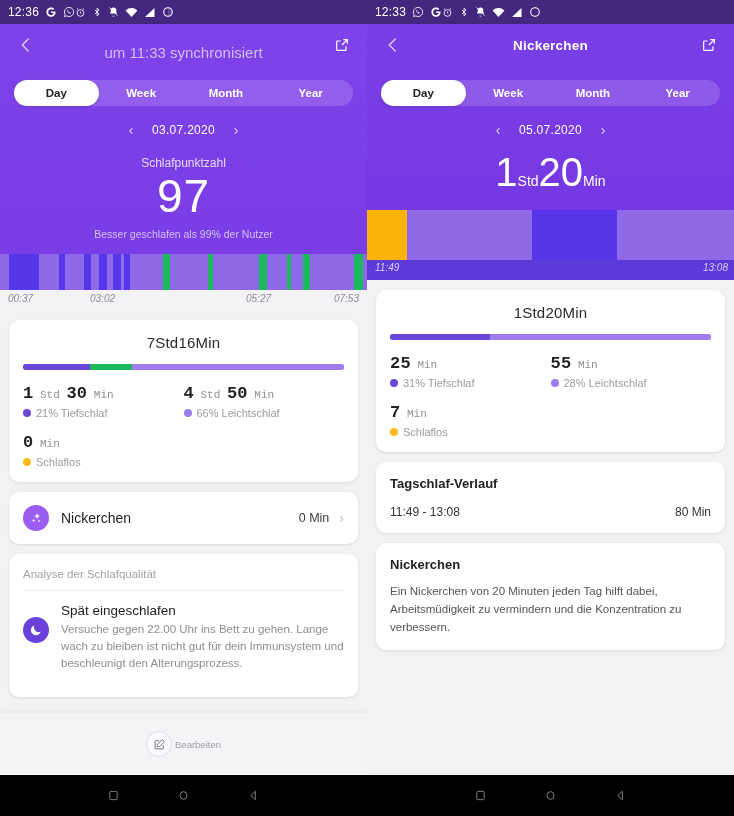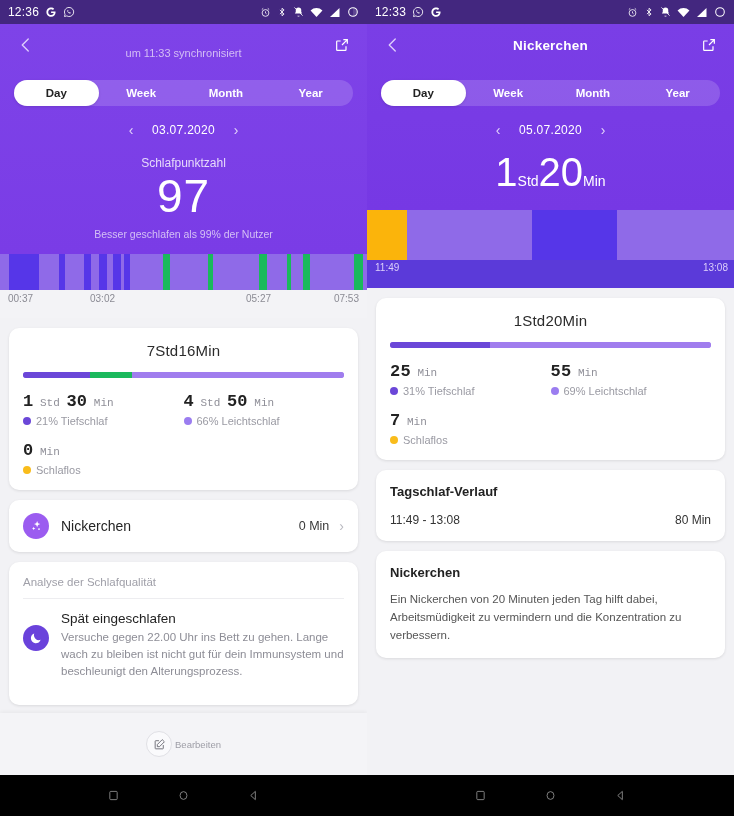--- a/index.html
+++ b/index.html
@@ -10,21 +10,21 @@
     overflow: hidden;
   }
   .screen { position: relative; width: 734px; height: 816px; display: flex; }
   .panel { width: 367px; height: 816px; position: relative; overflow: hidden; background: #f2f2f5; }
   .panel-left { }
   .panel-right { }
 
   
   .statusbar {
     height: 24px; background: #43277f; color: #fff;
-    display: flex; align-items: center; justify-content: space-between;
+    display: flex; align-items: center; justify-content: flex-start;
     padding: 0 8px; font-size: 11.5px; position: relative; z-index: 20;
   }
   .sb-left { display: flex; align-items: center; gap: 6px; }
   .sb-time { font-size: 12px; letter-spacing: .2px; }
   .sb-right { display: flex; align-items: center; gap: 6px; }
   .sb-icon { display: inline-flex; align-items: center; justify-content: center; }
   .sb-icon svg { display: block; }
 
   
   .header {
@@ -32,21 +32,21 @@
     position: relative;
     padding-bottom: 0;
   }
   .panel-left .header { background: linear-gradient(180deg,#7e43e8 0%,#7a3ce6 100%); }
   .panel-right .header { background: linear-gradient(180deg,#7a3ee6 0%,#7638e4 100%); }
 
   .titlebar { height: 42px; display: flex; align-items: center; padding: 0 14px; position: relative; }
   .back-ico { width: 24px; height: 24px; display:flex; align-items:center; justify-content:center; }
   .title-wrap { position: absolute; left: 0; right: 0; text-align: center; pointer-events: none; }
   .title-main { color: #fff; font-size: 13.5px; font-weight: bold; letter-spacing: .2px; }
-  .title-sub { color: #d3bdf5; font-size: 11px; margin-top: 15px; }
+  .title-sub { color: #d3bdf5; font-size: 15px; margin-top: 15px; }
   .share-ico { margin-left: auto; width: 22px; height: 22px; display:flex; align-items:center; justify-content:center; }
 
   
   .tabs {
     margin: 14px 14px 0 14px; height: 26px; border-radius: 14px;
     background: rgba(255,255,255,0.16); display: flex; align-items: center;
   }
   .tab { flex: 1; text-align: center; font-size: 11.5px; font-weight: bold; color: #fff; line-height: 26px; height: 26px; }
   .tab.active { background: #fff; color: #222; border-radius: 14px; box-shadow: 0 1px 3px rgba(0,0,0,.12); }
 
@@ -63,21 +63,21 @@
 
   
   .dur-block { text-align: center; padding-top: 14px; padding-bottom: 12px; color: #fff; }
   .dur-num { font-size: 40px; font-weight: 300; line-height: 1; }
   .dur-unit { font-size: 14px; font-weight: 400; }
 
   
   .strip-wrap { position: relative; }
   .strip { display: flex; height: 36px; width: 100%; }
   .strip span { display: block; height: 100%; }
-  .strip-axis { position: relative; height: 28px; background: #f3f3f6; }
+  .strip-axis { position: relative; height: 20px; background: #f3f3f6; font-style: italic; }
   .panel-right .strip-axis { background: #5b3ad9; }
   .strip-axis .tick { position: absolute; top: 3px; font-size: 10px; color: #8b8b94; }
   .panel-right .strip-axis .tick { color: #dccffb; top: 2px; }
 
   .strip2 { display: flex; height: 50px; width: 100%; }
   .strip2 span { display: block; height: 100%; }
 
   
   .content { padding: 10px 9px 0 9px; }
   .card {
@@ -478,21 +478,21 @@
               <div class="stat-val"><b>25</b> Min</div>
               <div class="stat-legend">
                 <i class="dot" style="background:#6b47d8"></i>
                 <span>31% Tiefschlaf</span>
               </div>
             </div>
             <div class="stat">
               <div class="stat-val"><b>55</b> Min</div>
               <div class="stat-legend">
                 <i class="dot" style="background:#9b7df0"></i>
-                <span>69% Leichtschlaf</span>
+                <span>28% Leichtschlaf</span>
               </div>
             </div>
             <div class="stat">
               <div class="stat-val"><b>7</b> Min</div>
               <div class="stat-legend">
                 <i class="dot" style="background:#f9bc1b"></i>
                 <span>Schlaflos</span>
               </div>
             </div>
           </div>

